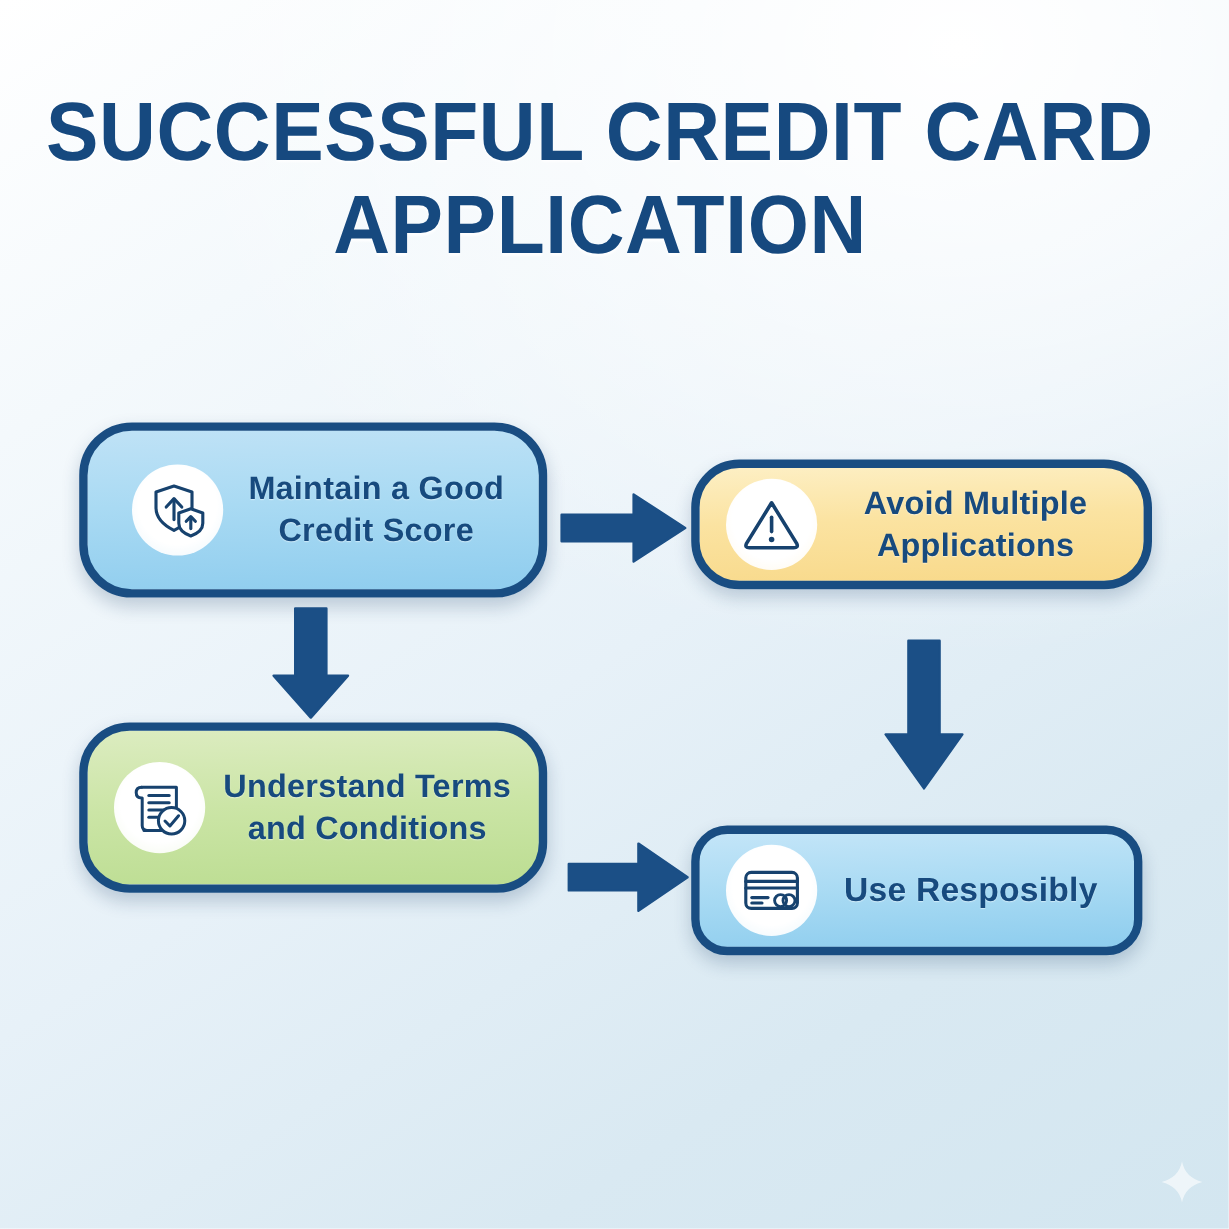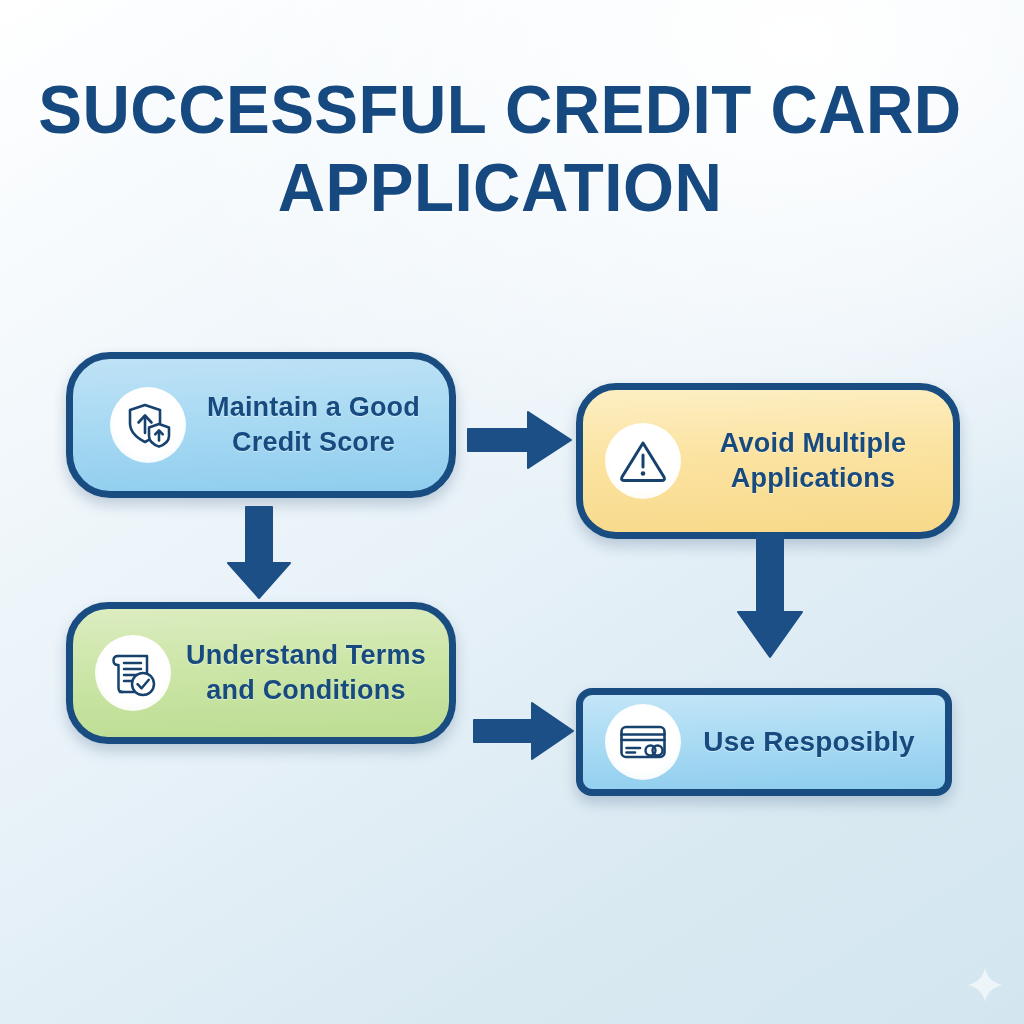--- a/index.html
+++ b/index.html
@@ -77,34 +77,34 @@
     white-space: pre-line;
   }
 
   
   #node-1 {
     left: 66px; top: 352px; width: 390px; height: 146px;
     background: linear-gradient(178deg, #bfe2f6 0%, #a9daf3 45%, #8fcdee 100%);
     padding-left: 15px;
   }
   #node-2 {
-    left: 576px; top: 383px; width: 384px; height: 156px;
+    left: 576px; top: 383px; width: 384px; height: 108px;
     background: linear-gradient(178deg, #fdefc4 0%, #fbe3a1 45%, #f8d98a 100%);
     border-radius: 40px;
   }
   #node-3 {
     left: 66px; top: 602px; width: 390px; height: 142px;
     background: linear-gradient(178deg, #dcecc0 0%, #cbe5a6 48%, #bcdd92 100%);
     border-radius: 42px;
     justify-content: center;
   }
   #node-4 {
     left: 576px; top: 688px; width: 376px; height: 108px;
     background: linear-gradient(178deg, #c3e5f8 0%, #a8daf3 50%, #8ecdee 100%);
-    border-radius: 16px;
+    border-radius: 30px;
   }
   #node-4 .node-label { font-size: 28px; }
 
   
   .arrow { position: absolute; }
   #arrow-right-1 { left: 466px; top: 405px; width: 108px; height: 70px; }
   #arrow-down-1  { left: 220px; top: 505px; width: 78px;  height: 96px; }
   #arrow-down-2  { left: 730px; top: 532px; width: 80px;  height: 128px; }
   #arrow-right-2 { left: 472px; top: 697px; width: 104px; height: 68px; }
 

